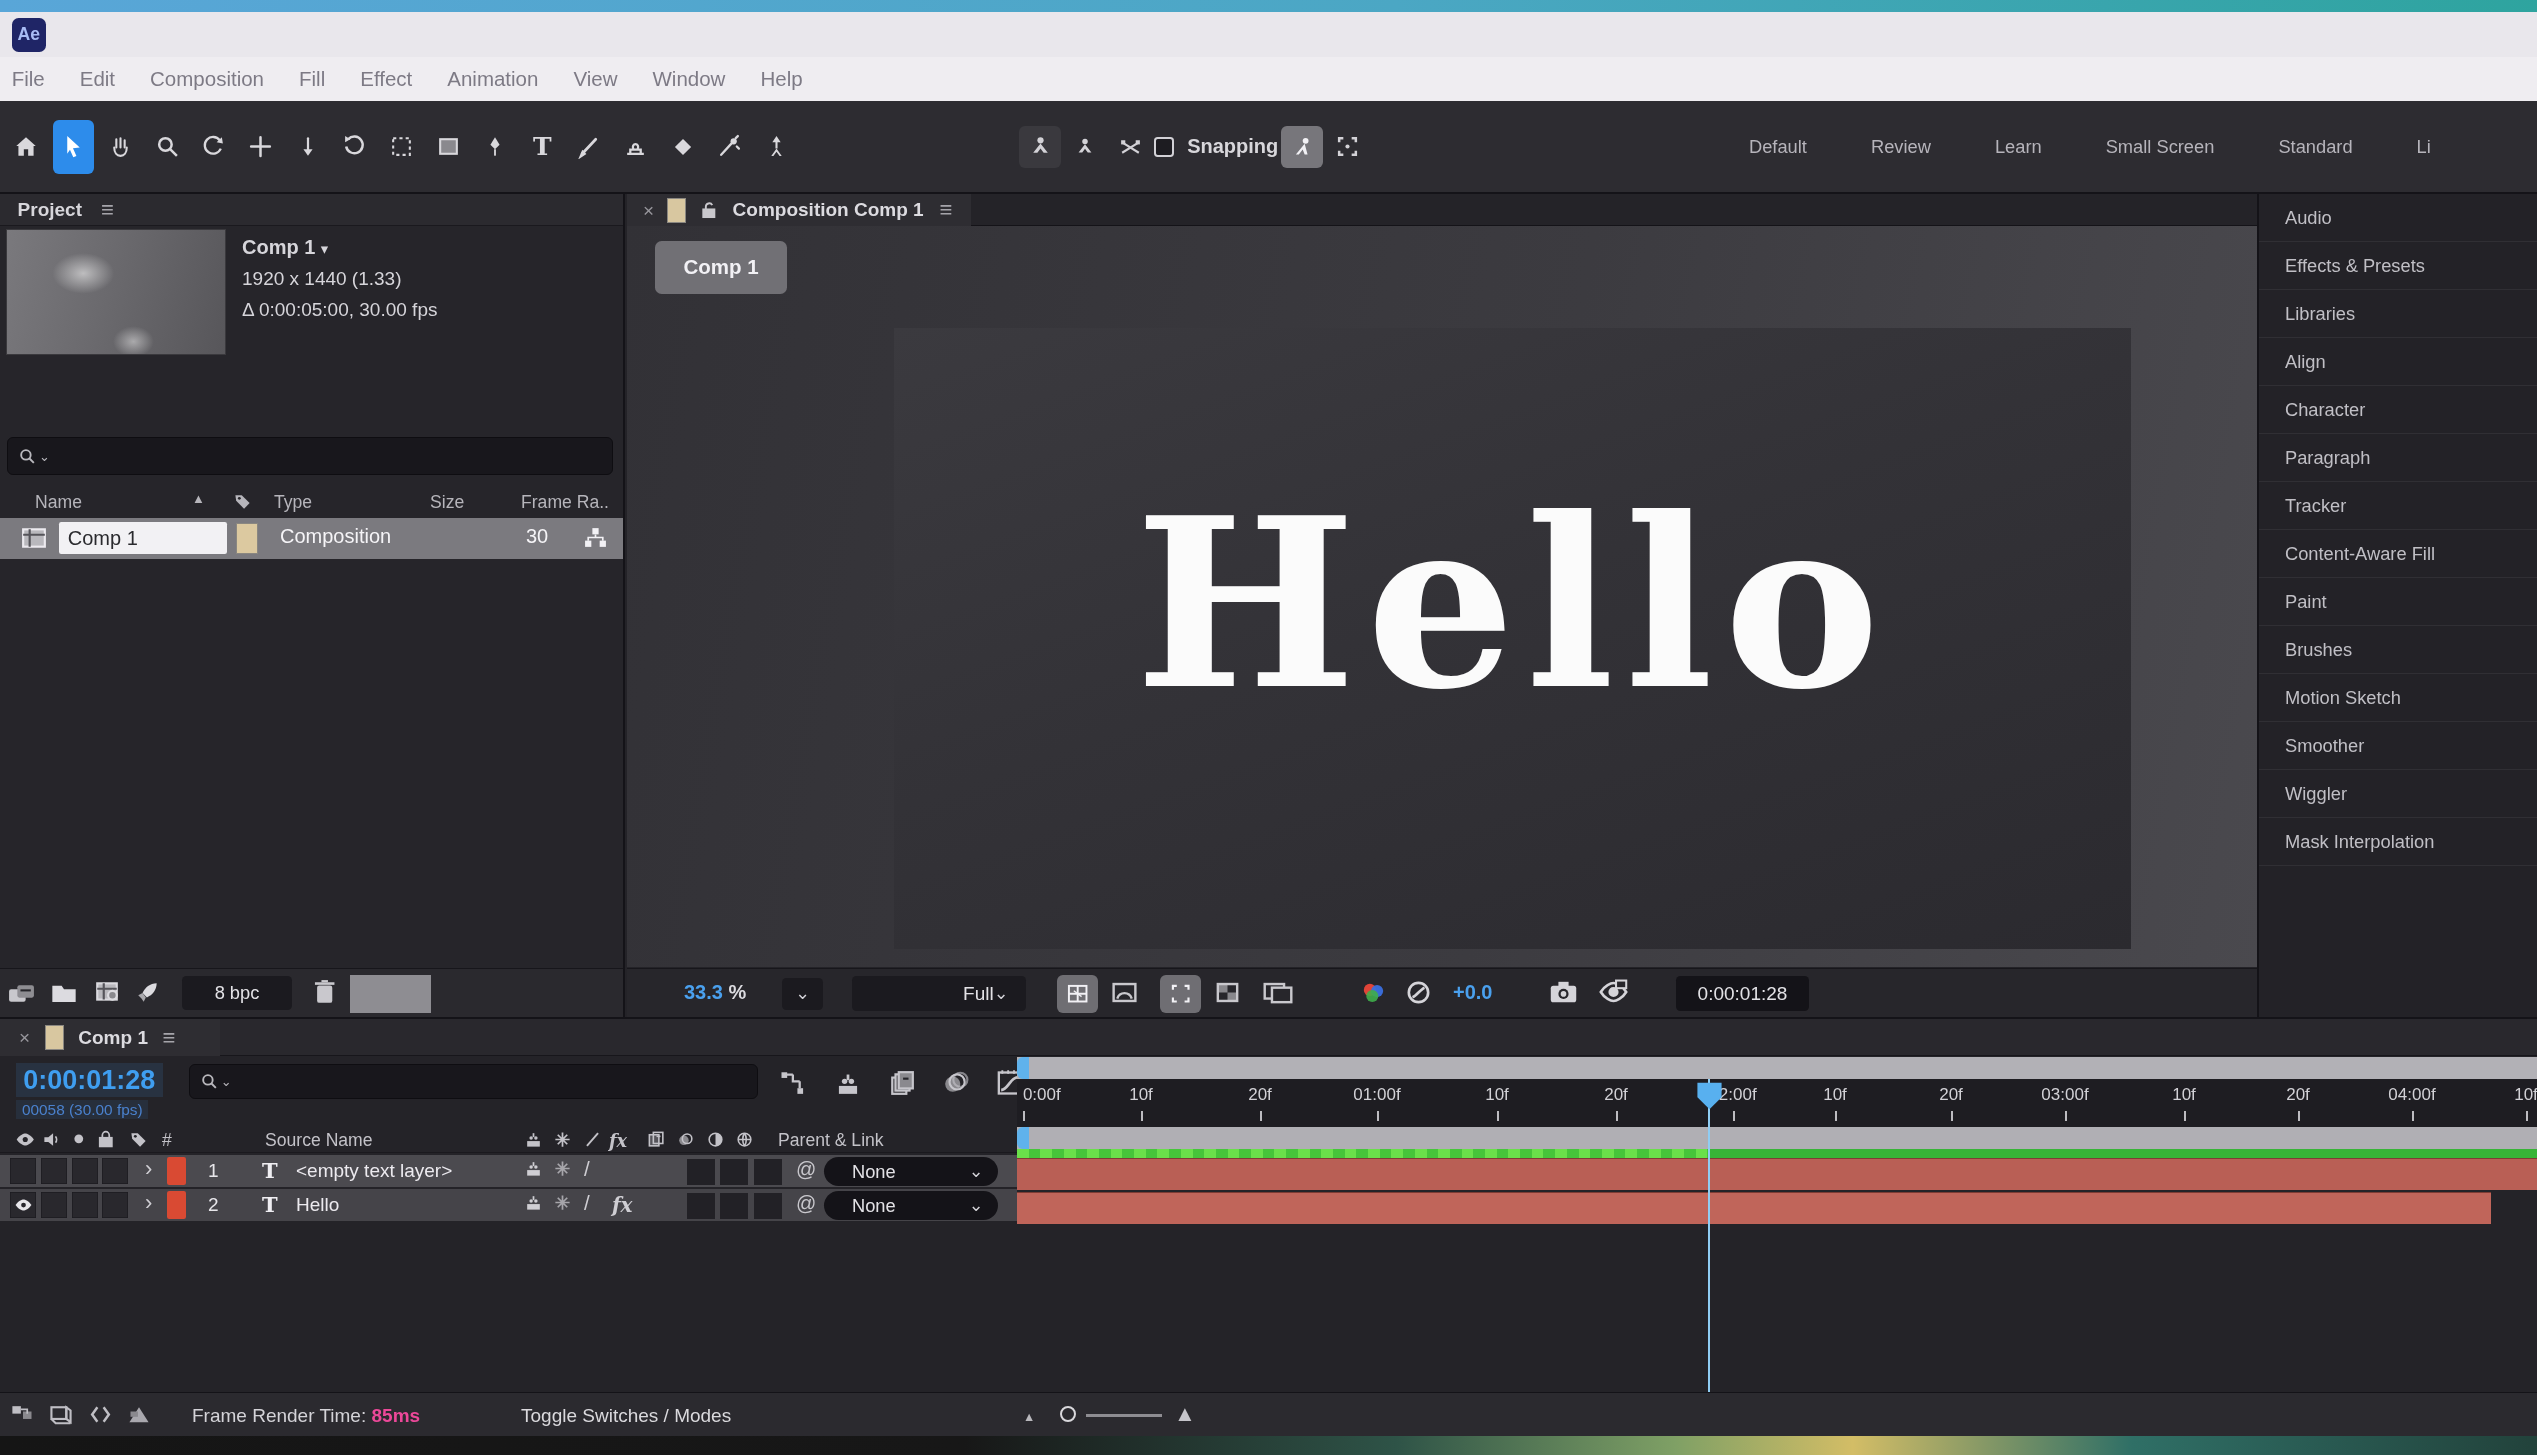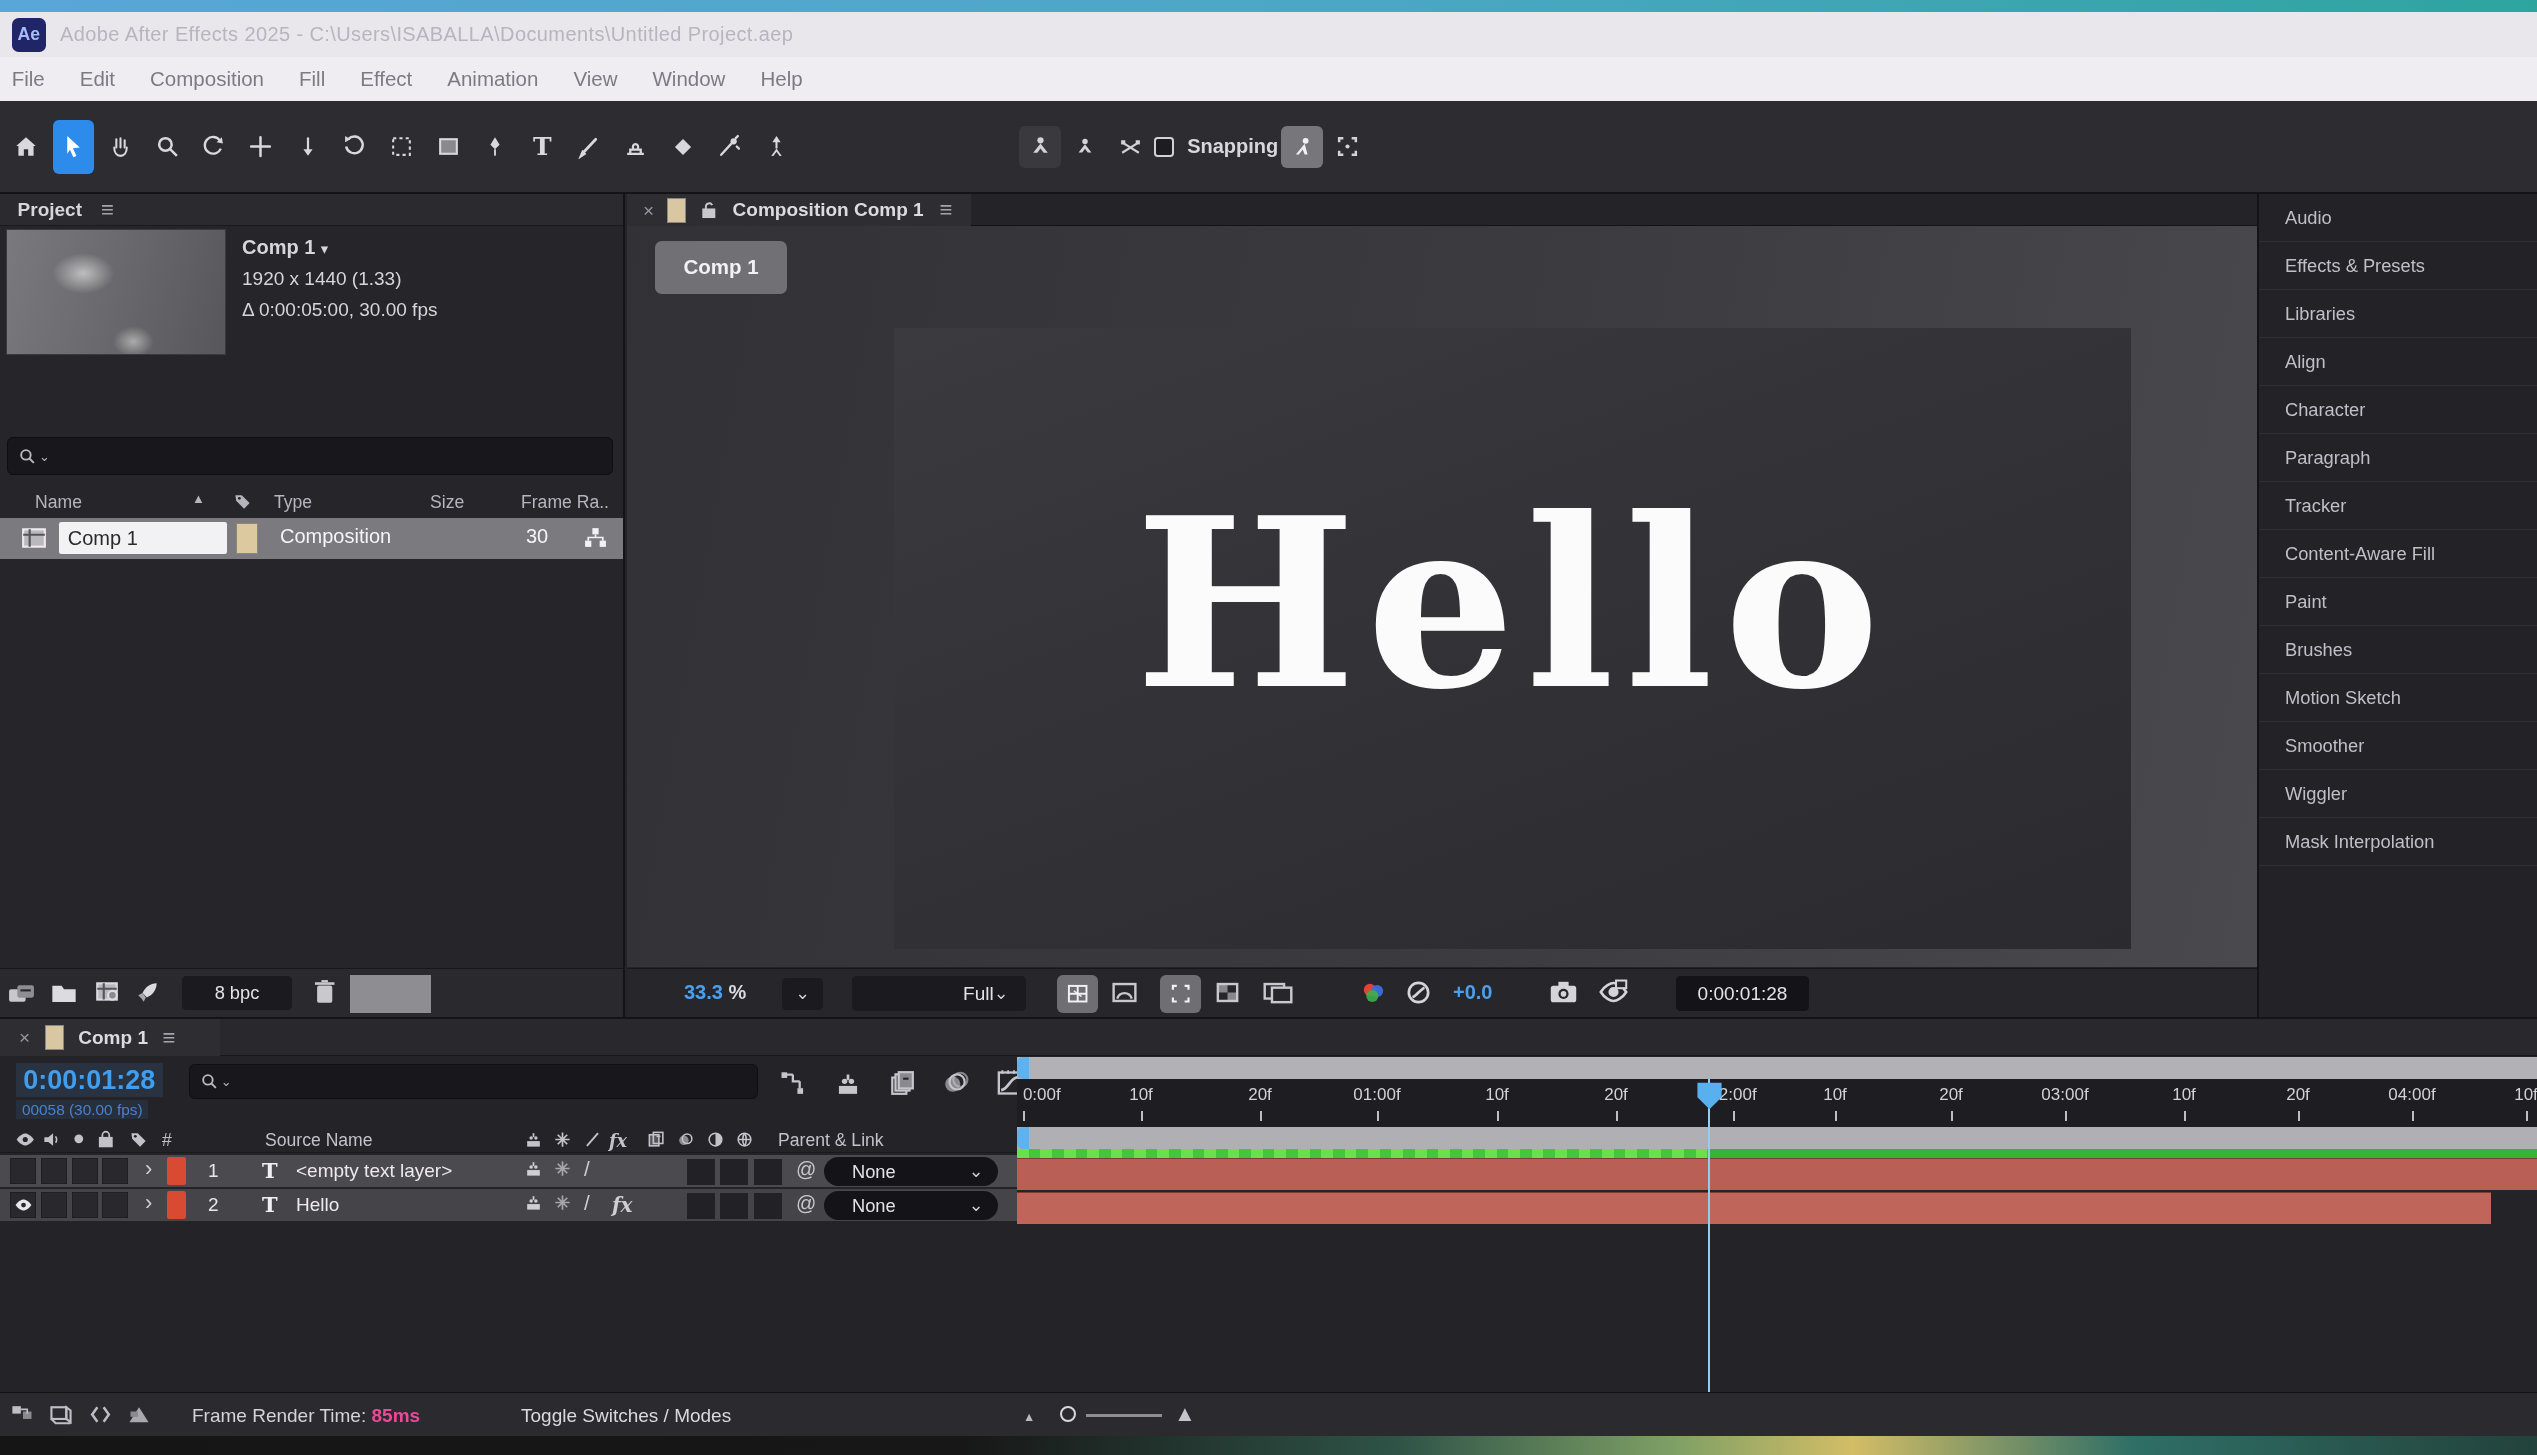--- a/index.html
+++ b/index.html
@@ -145,21 +145,20 @@
 </style>
 </head>
 <body>
 
 <div id="root">
 
   <div id="top-strip" class="abs"></div>
 
   <div id="titlebar" class="abs">
     <div id="app-icon" class="abs">Ae</div>
-    <div id="window-title" class="abs">Adobe After Effects 2025 - C:\Users\ISABALLA\Documents\Untitled Project.aep</div>
   </div>
 
   <div id="menubar" class="abs">
     <span>File</span>
     <span>Edit</span>
     <span>Composition</span>
     <span>Fill</span>
     <span>Effect</span>
     <span>Animation</span>
     <span>View</span>
@@ -293,20 +292,28 @@
           </svg>
         </span>
       <span class="opt-box icon">
           <svg width="25" height="25" viewBox="0 0 24 24" fill="none" stroke="currentColor" stroke-width="2.4">
             <path d="M8 4H4v4M16 4h4v4M8 20H4v-4M16 20h4v-4"></path>
             <circle cx="12" cy="12" r="2" fill="currentColor" stroke="none"></circle>
           </svg>
         </span>
     </div>
 
+    <div id="workspaces">
+      <span>Default</span>
+      <span>Review</span>
+      <span>Learn</span>
+      <span>Small Screen</span>
+      <span>Standard</span>
+      <span>Li</span>
+    </div>
   </div>
 
   <div id="main" class="abs">
 
     <div id="project-panel" class="abs">
       <div class="panel-head">
         <span class="panel-title">Project</span>
         <span class="burger glyph">≡</span>
       </div>
       <div id="proj-thumb" class="abs"></div>

